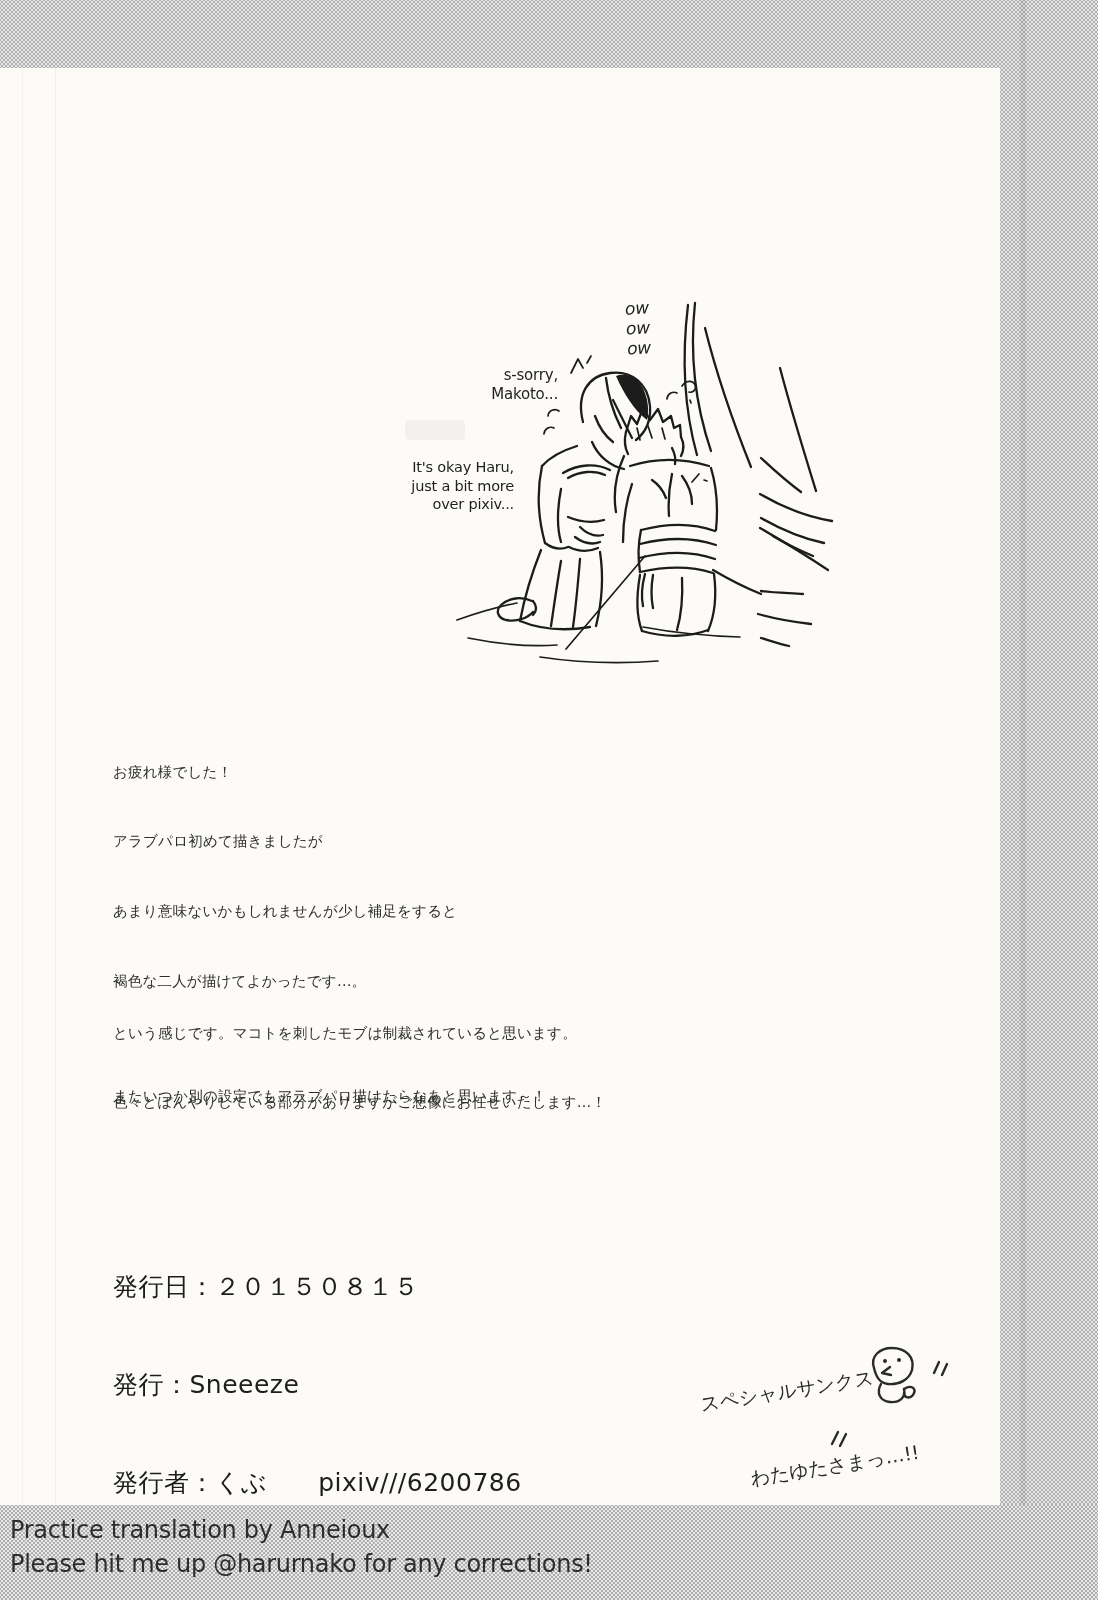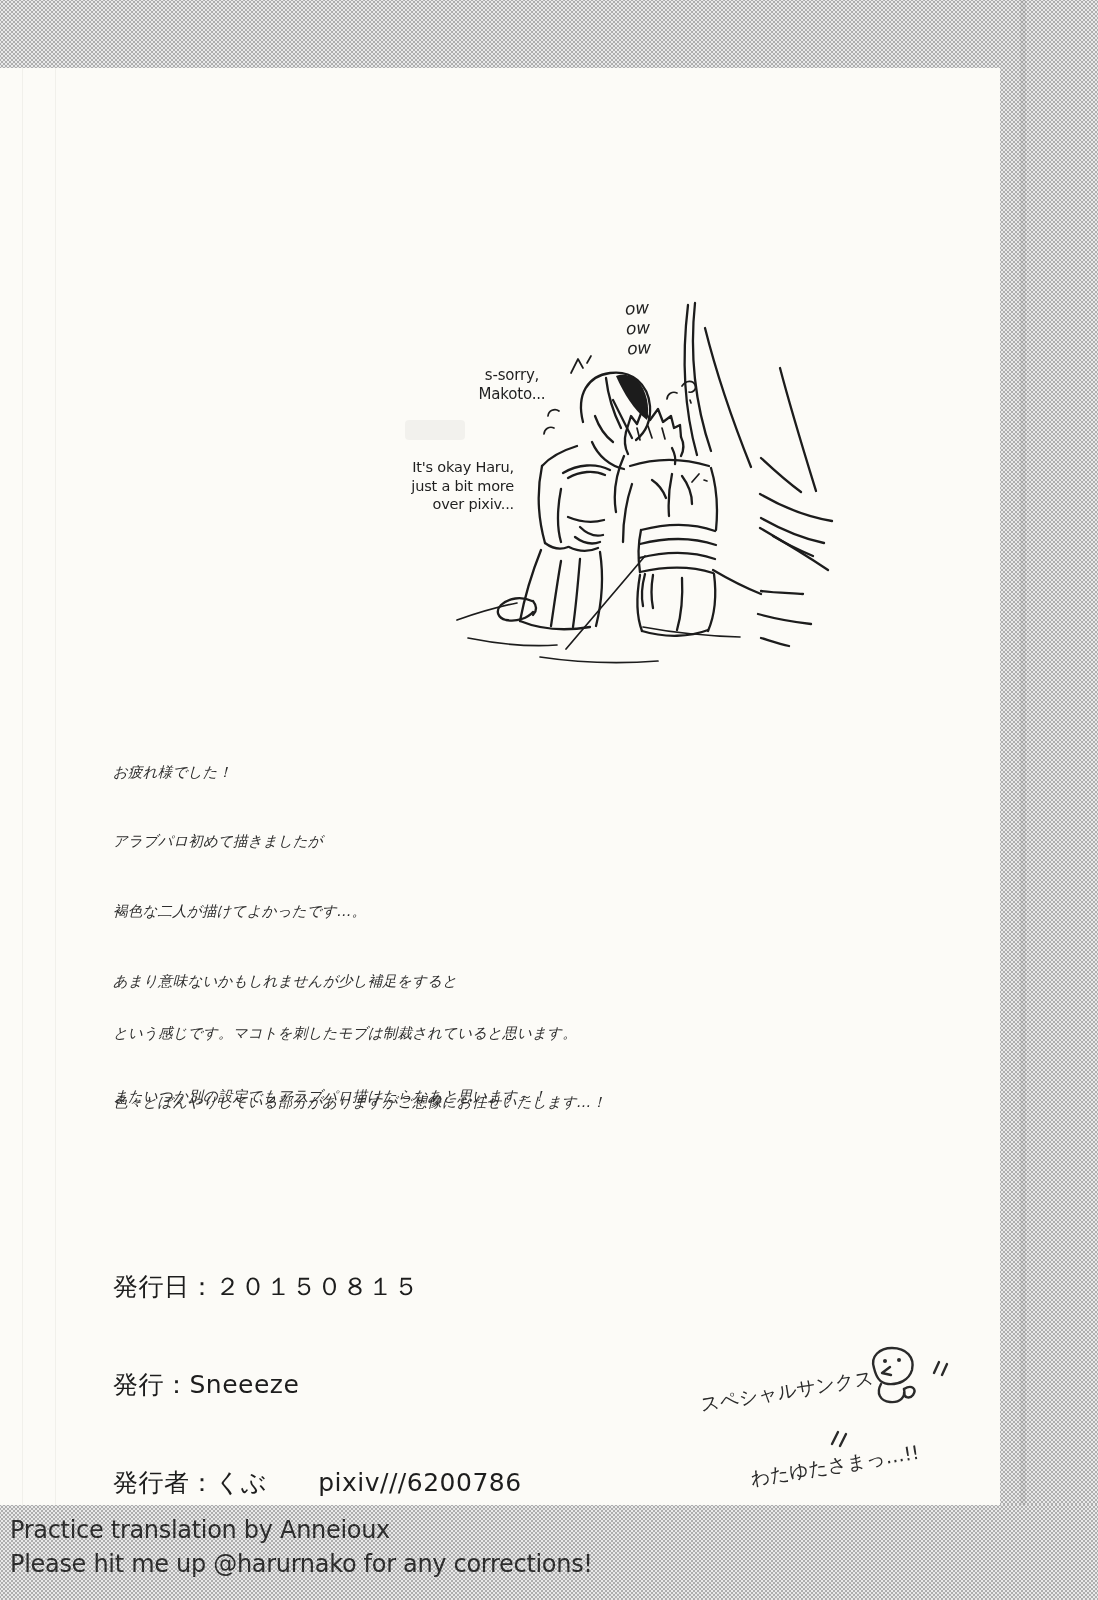--- a/index.html
+++ b/index.html
@@ -27,32 +27,32 @@
     position:absolute;left:0;top:68px;width:1000px;height:1437px;
     background:#fcfbf7;
   }
   .crease{position:absolute;top:0;width:1px;height:100%;background:rgba(60,60,50,0.06);}
   .smudge{position:absolute;left:405px;top:352px;width:60px;height:20px;
     background:rgba(120,118,110,0.07);border-radius:4px;}
 
   
   .comic{position:absolute;color:#1f1f1f;letter-spacing:-0.2px;}
   .sfx-ow{left:626px;top:298px;font-size:17px;line-height:20px;transform:rotate(-3deg);font-style:italic;}
-  .speech-haru{left:466px;top:366px;width:92px;font-size:15px;line-height:19px;text-align:center;}
+  .speech-haru{left:466px;top:366px;width:92px;font-size:15px;line-height:19px;text-align:right;}
   .speech-makoto{left:382px;top:458px;width:132px;font-size:14.5px;line-height:18.5px;text-align:right;}
 
   .sketch{position:absolute;left:420px;top:270px;width:440px;height:420px;}
   .sketch path, .sketch line{stroke:#1c1c1c;stroke-width:2.3;fill:none;
     stroke-linecap:round;stroke-linejoin:round;}
   .sketch .thin{stroke-width:1.7;}
   .sketch .fill{fill:#1c1c1c;stroke:none;}
 
   
   .jp{position:absolute;left:113px;color:#2d2d2d;font-size:14.5px;line-height:23.3px;
-    letter-spacing:0.2px;white-space:pre;font-style:italic;}
+    letter-spacing:0.2px;white-space:pre;}
   .jp div{white-space:pre;}
   .block-intro{top:714px;}
   .block-bullets{top:828px;}
   .block-closing{top:975px;}
   .block-final{top:1038px;}
 
   
   .colophon{position:absolute;left:113px;top:1206px;color:#1d1d1d;font-size:25px;
     line-height:32.6px;letter-spacing:0.5px;white-space:pre;}
   .colophon .indent{padding-left:112px;}
@@ -182,22 +182,22 @@
       <path class="thin" d="M 134,158 A 7,7 0 0 0 124,164"></path>
       <path class="thin" d="M 247,129 A 7,7 0 0 1 257,123"></path>
       <path class="thin" d="M 262,116 C 266,110 273,110 275,115 C 277,120 272,123 269,122"></path>
       <path class="thin" d="M 270,130 L 271,133"></path>
     </g>
   </svg>
 
   <div class="jp block-intro" style="top:646px;">
     <div>お疲れ様でした！</div>
     <div>アラブパロ初めて描きましたが</div>
+    <div>あまり意味ないかもしれませんが少し補足をすると</div>
     <div>褐色な二人が描けてよかったです…。</div>
-    <div>あまり意味ないかもしれませんが少し補足をすると</div>
   </div>
   <div class="jp block-closing" style="top:907px;">
     <div>という感じです。マコトを刺したモブは制裁されていると思います。</div>
     <div>色々とぼんやりしている部分がありますがご想像にお任せいたします…！</div>
   </div>
   <div class="jp block-final" style="top:970px;">
     <div>またいつか別の設定でもアラブパロ描けたらなあと思います～！</div>
   </div>
 
   <div class="colophon" style="top:1138px;">

